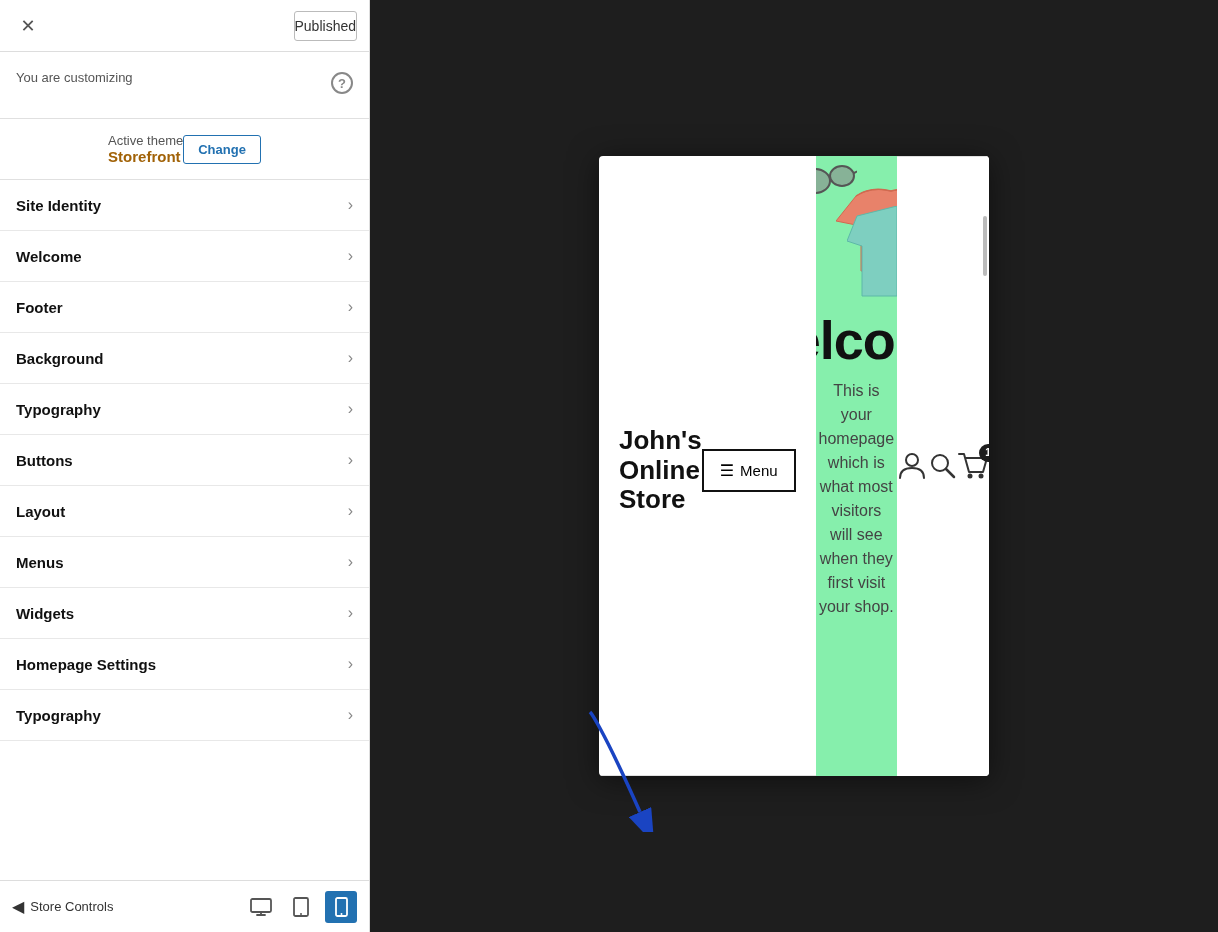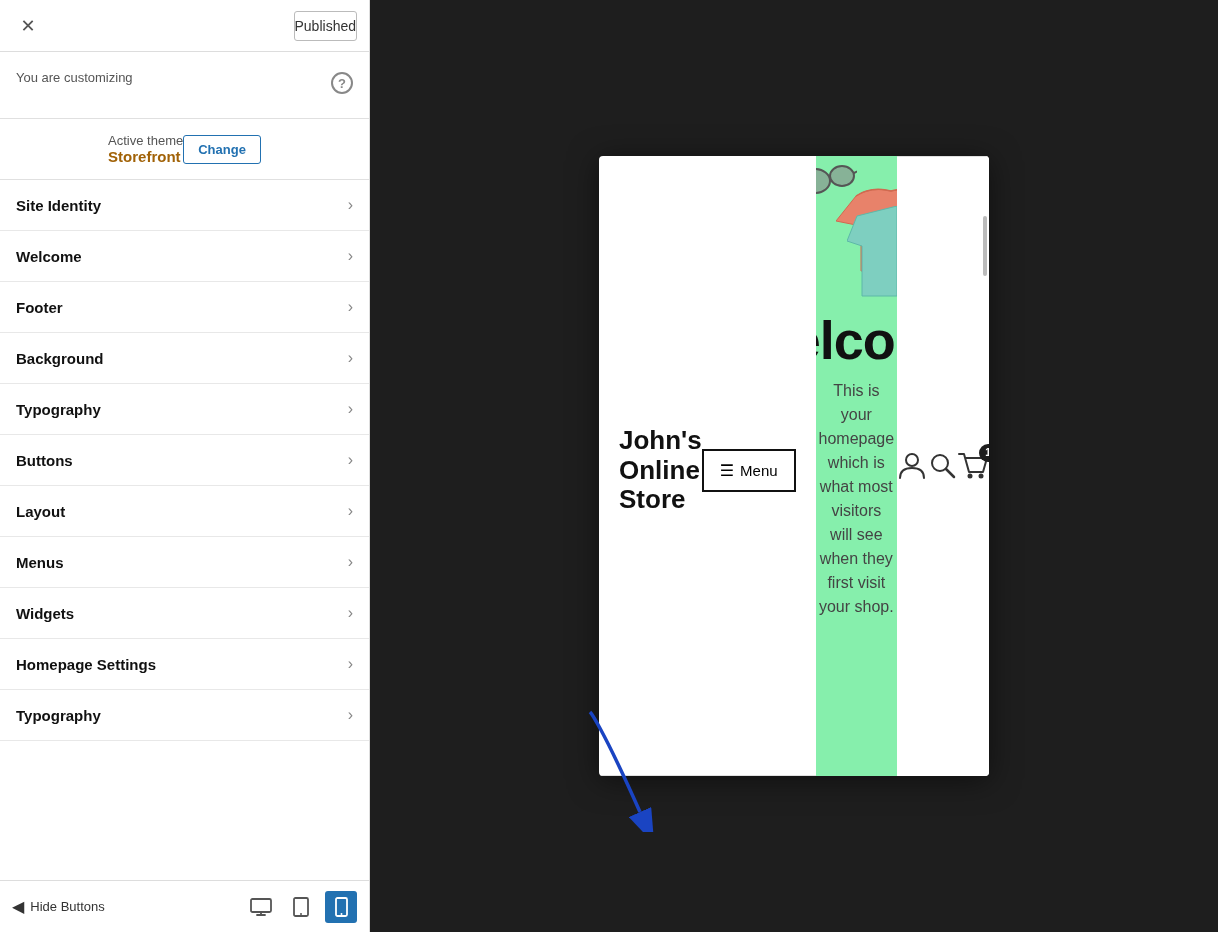--- a/index.html
+++ b/index.html
@@ -378,21 +378,21 @@
     </li>
     <li class="nav-item">
       <span class="nav-item-label">Typography</span>
       <span class="chevron-icon">›</span>
     </li>
   </ul>
 
   <div class="bottom-toolbar">
     <button class="hide-controls-btn">
       <span class="arrow-left">◀</span>
-      <span>Hide Buttons</span>
+      <span>Store Controls</span>
     </button>
     <div class="device-icons">
 
       <div class="device-icon" title="Desktop">
         <svg width="22" height="18" viewBox="0 0 22 18" fill="none" xmlns="http://www.w3.org/2000/svg">
           <rect x="1" y="1" width="20" height="13" rx="1.5" stroke="#555" stroke-width="1.8" fill="none"></rect>
           <path d="M7 17h8M11 14v3" stroke="#555" stroke-width="1.8" stroke-linecap="round"></path>
         </svg>
       </div>
 

